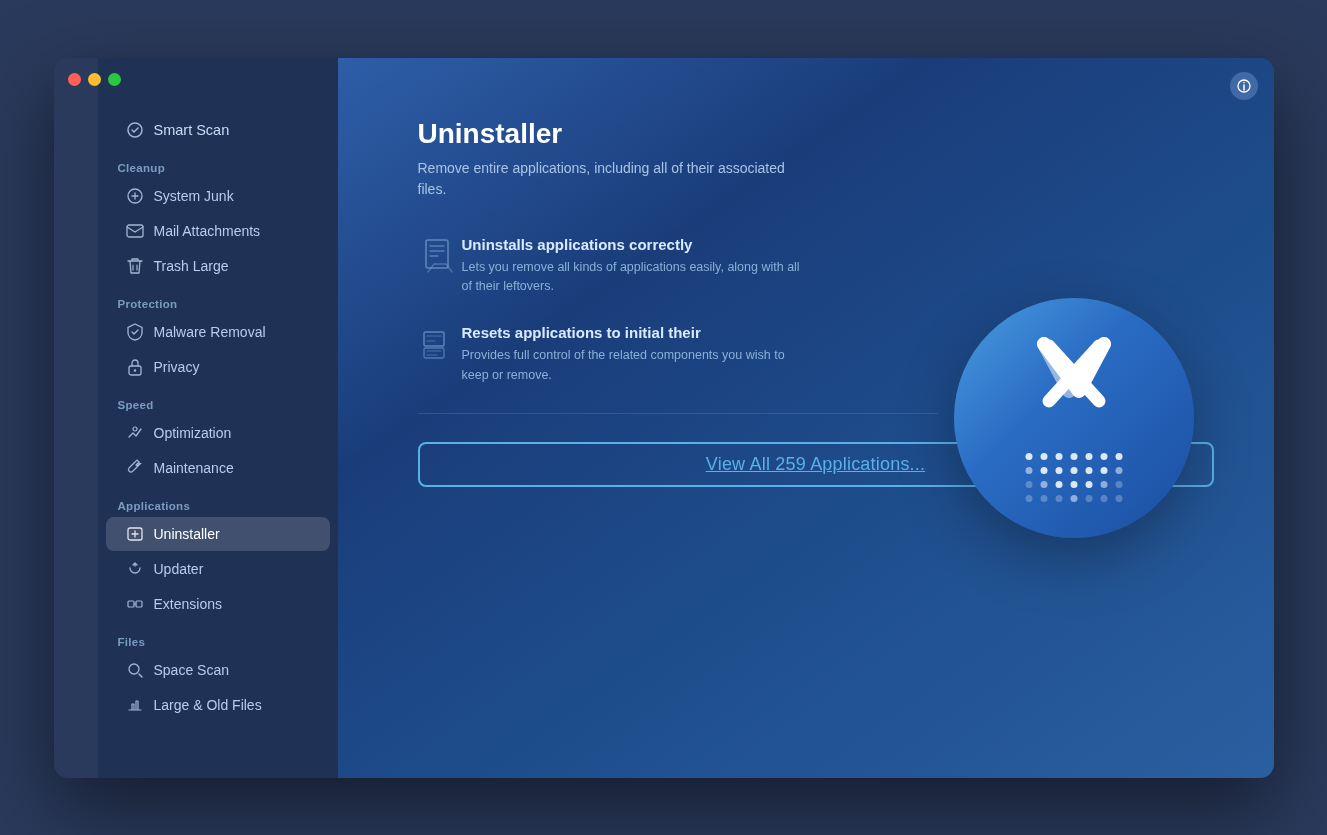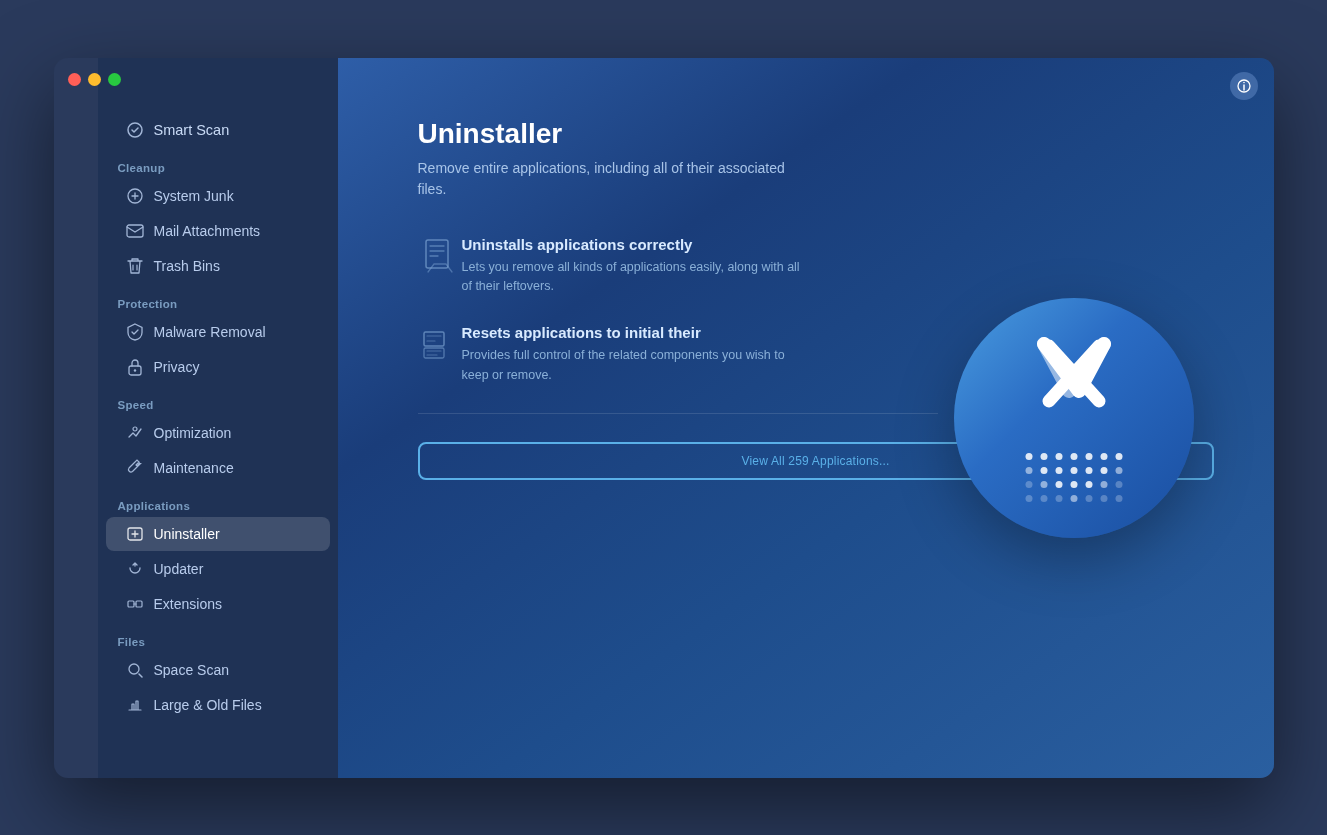--- a/index.html
+++ b/index.html
@@ -182,24 +182,25 @@
 
     .view-btn {
       display: inline-flex;
       align-items: center;
       justify-content: center;
       background: transparent;
       border: 2px solid #5ab0e8;
       color: #5ab0e8;
       border-radius: 8px;
       padding: 10px 24px;
-      font-size: 12px;
+      font-size: 18px;
       font-weight: 500;
       cursor: pointer;
       letter-spacing: 0.2px;
+      text-decoration: underline;
     }
 
     
     .hero-icon {
       position: absolute;
       right: 80px;
       top: 50%;
       transform: translateY(-50%);
       width: 240px;
       height: 240px;
@@ -295,21 +296,21 @@
       <span>Mail Attachments</span>
     </div>
 
     <div class="sidebar-item">
       <span class="sidebar-icon">
         <svg width="16" height="18" viewBox="0 0 16 18" fill="none">
           <path d="M1 4h14M5 4V2h6v2M3 4l1 12h8l1-12" stroke="#b8ccec" stroke-width="1.3" stroke-linecap="round" stroke-linejoin="round" fill="none"></path>
           <path d="M6 8v5M10 8v5" stroke="#b8ccec" stroke-width="1.2" stroke-linecap="round"></path>
         </svg>
       </span>
-      <span>Trash Bins</span>
+      <span>Trash Large</span>
     </div>
 
     <div class="sidebar-section-label">Protection</div>
 
     <div class="sidebar-item">
       <span class="sidebar-icon">
         <svg width="18" height="18" viewBox="0 0 18 18" fill="none">
           <path d="M9 1l7 3.5v5C16 13.5 13 16.5 9 17c-4-0.5-7-3.5-7-7.5v-5L9 1z" stroke="#b8ccec" stroke-width="1.3" fill="none"></path>
           <path d="M6 9l2 2 4-4" stroke="#b8ccec" stroke-width="1.3" stroke-linecap="round" stroke-linejoin="round"></path>
         </svg>

